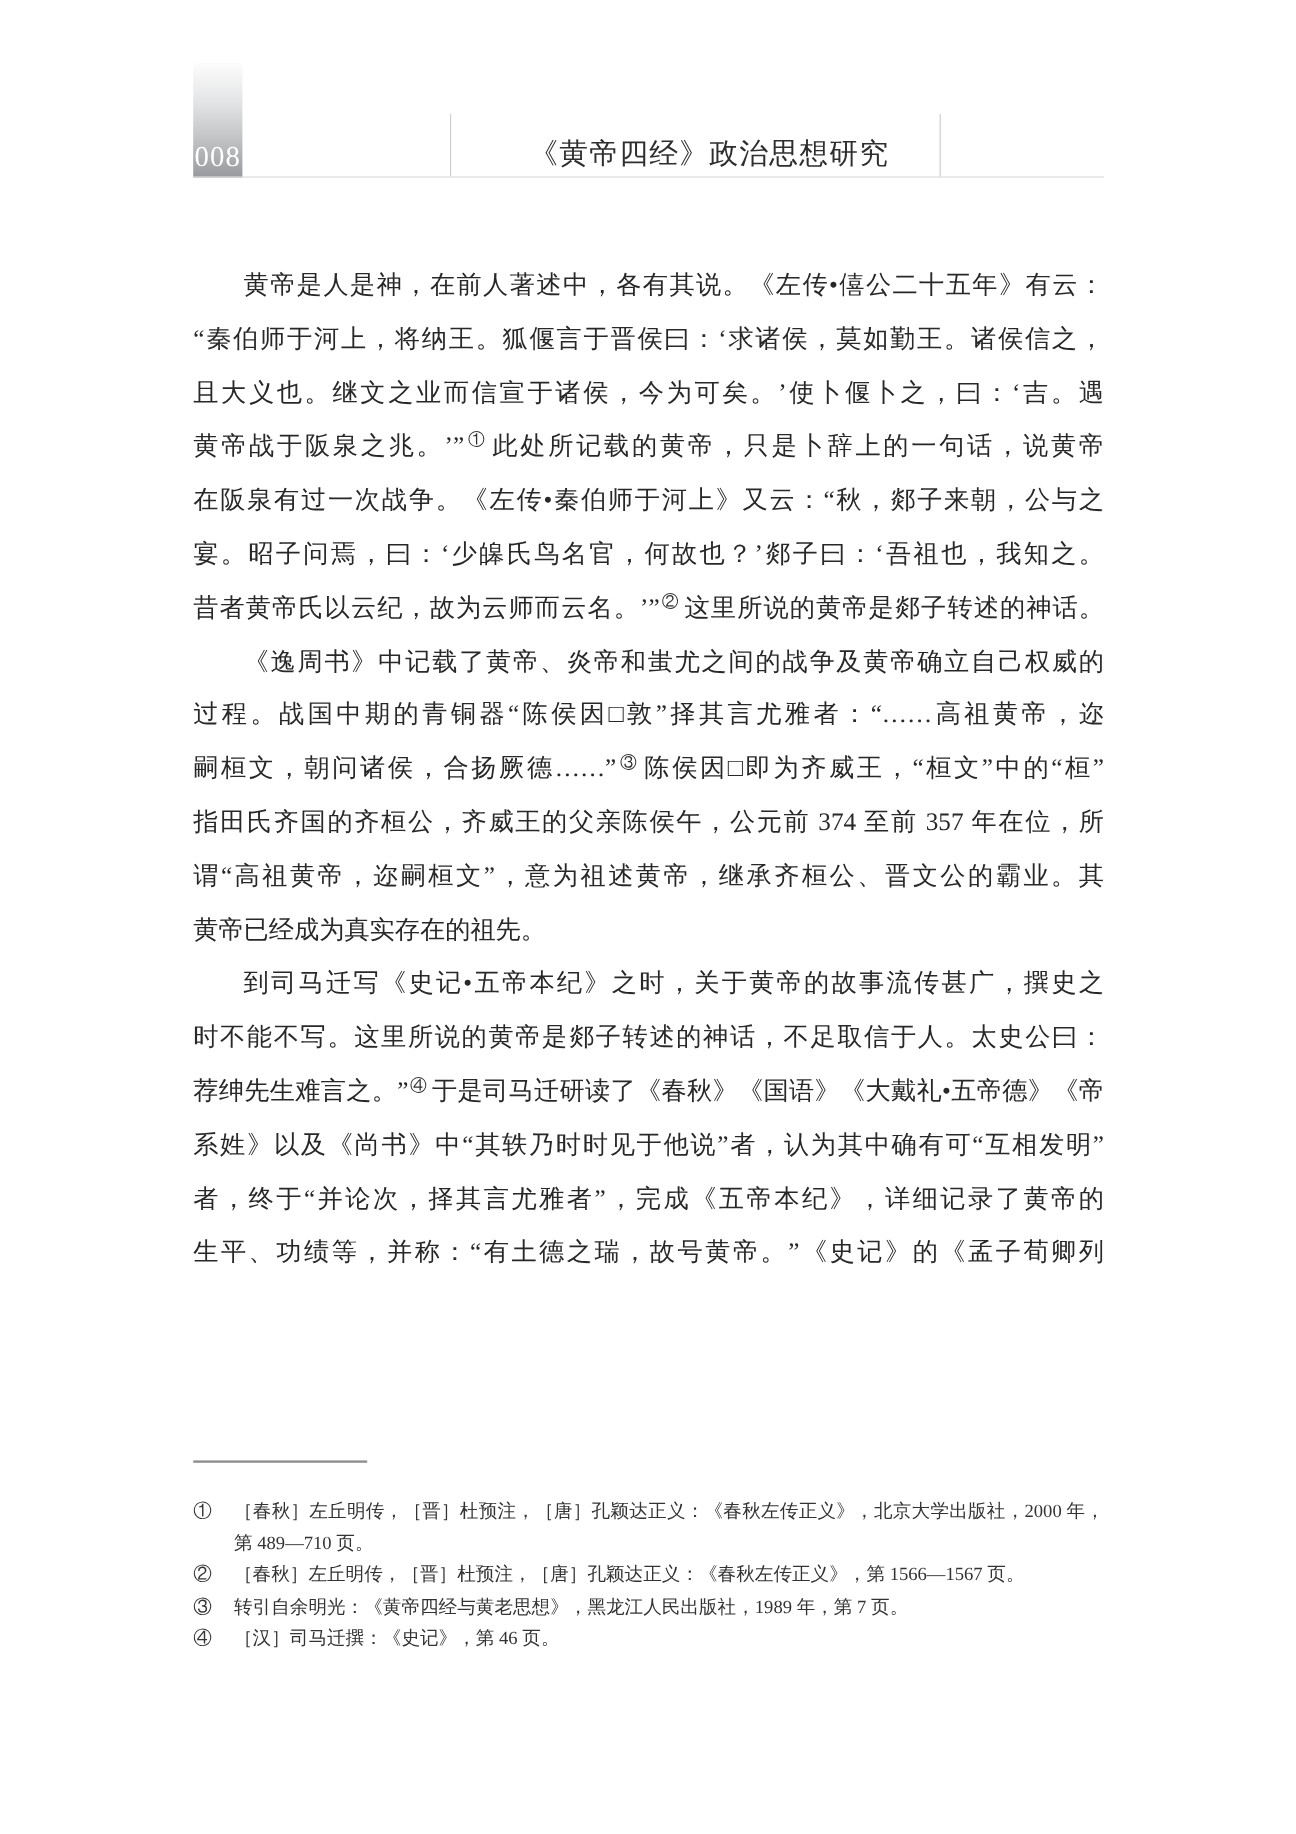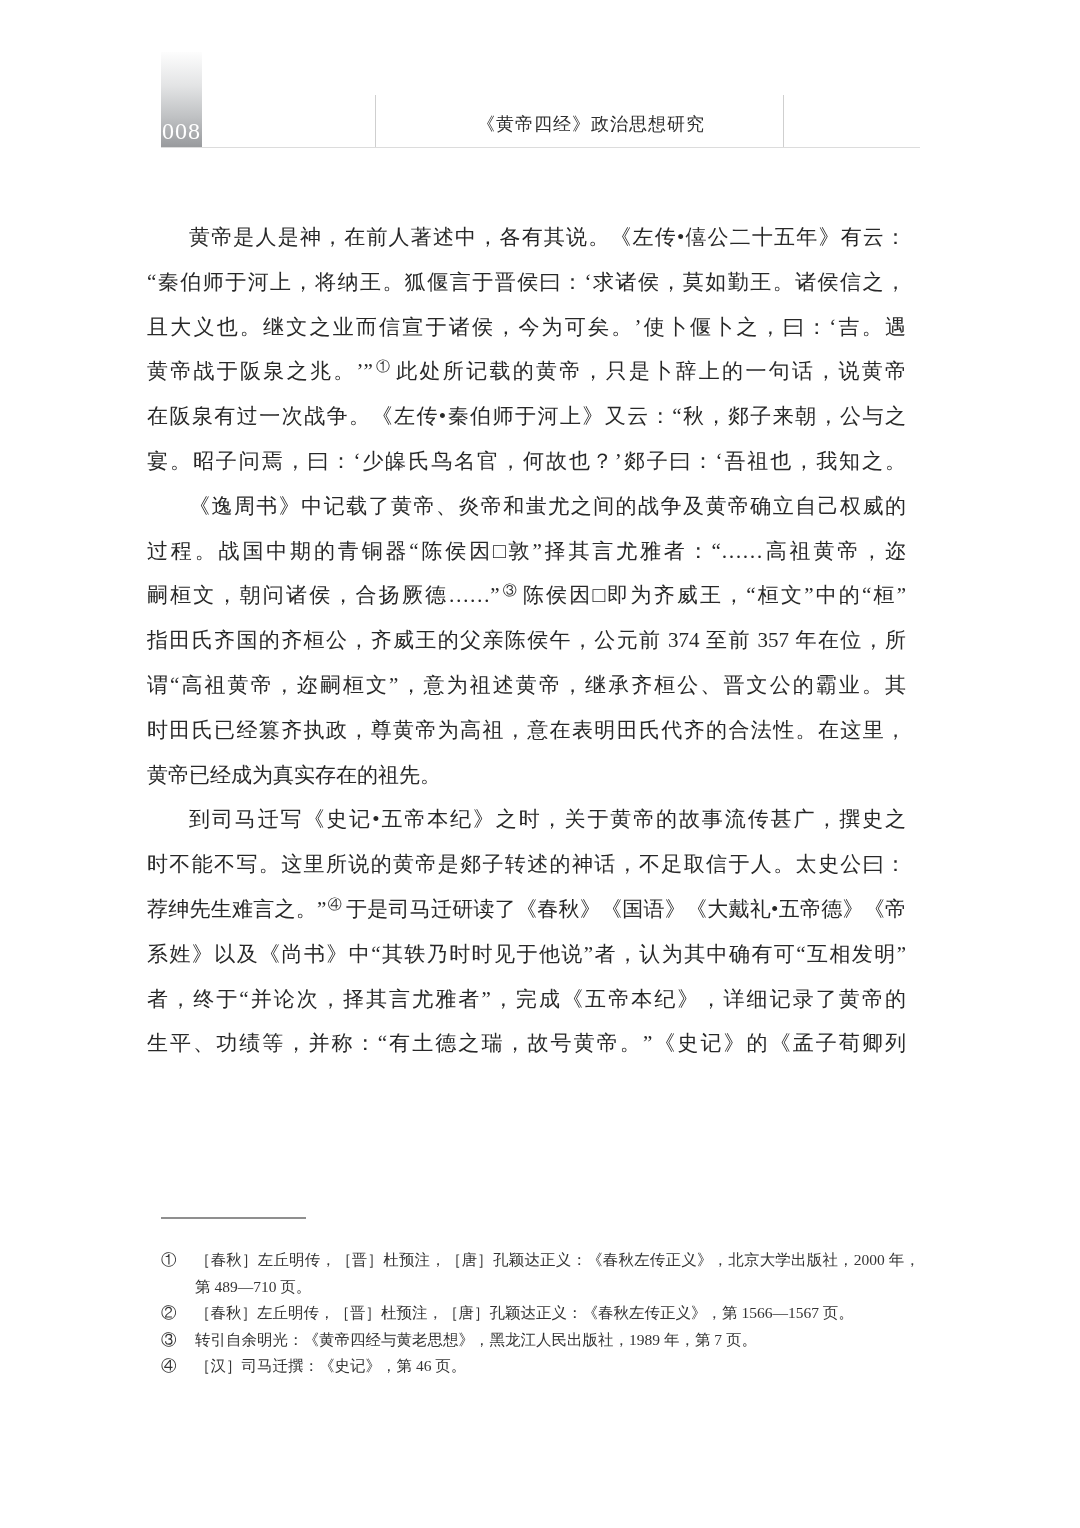--- a/index.html
+++ b/index.html
@@ -23,25 +23,25 @@
   }
   .header-rule {
     position:absolute; left:161px; top:147px; width:759px; height:1px;
     background:#dcdcdc;
   }
   .vrule { position:absolute; top:95px; width:1px; height:52px; background:#cfcfcf; }
   .vrule.left  { left:375px; }
   .vrule.right { left:783px; }
   .running-title {
     position:absolute; left:375px; top:112px; width:408px;
-    text-align:center; font-size:18px; letter-spacing:1px; color:#2e2e2e;padding-left:24px;
+    text-align:center; font-size:24px; letter-spacing:1px; color:#2e2e2e;padding-left:24px;
   }
   
   .body-text {
-    position:absolute; left:147px; top:215px; width:759px;
+    position:absolute; left:161px; top:215px; width:759px;
     font-size:21px; line-height:44.8px; color:#282828;
   }
   .line {
     text-align:justify; text-align-last:justify;
     text-justify:inter-character;
     white-space:normal;
   }
   .line.indent { text-indent:42px; }
   .line.end { text-align-last:left; }
   .fnref {
@@ -78,29 +78,29 @@
 
   <div class="body-text">
 
     <div>
       <div class="line indent">黄帝是人是神，在前人著述中，各有其说。《左传•僖公二十五年》有云：</div>
       <div class="line">“秦伯师于河上，将纳王。狐偃言于晋侯曰：‘求诸侯，莫如勤王。诸侯信之，</div>
       <div class="line">且大义也。继文之业而信宣于诸侯，今为可矣。’使卜偃卜之，曰：‘吉。遇</div>
       <div class="line"><span>黄帝战于阪泉之兆。’”</span><span class="fnref">①</span><span>此处所记载的黄帝，只是卜辞上的一句话，说黄帝</span></div>
       <div class="line">在阪泉有过一次战争。《左传•秦伯师于河上》又云：“秋，郯子来朝，公与之</div>
       <div class="line">宴。昭子问焉，曰：‘少皞氏鸟名官，何故也？’郯子曰：‘吾祖也，我知之。</div>
+      <div class="line"><span>昔者黄帝氏以云纪，故为云师而云名。’”</span><span class="fnref">②</span><span>这里所说的黄帝是郯子转述的神话。</span></div>
     </div>
 
     <div>
       <div class="line indent">《逸周书》中记载了黄帝、炎帝和蚩尤之间的战争及黄帝确立自己权威的</div>
       <div class="line">过程。战国中期的青铜器“陈侯因□敦”择其言尤雅者：“……高祖黄帝，迩</div>
       <div class="line"><span>嗣桓文，朝问诸侯，合扬厥德……”</span><span class="fnref">③</span><span>陈侯因□即为齐威王，“桓文”中的“桓”</span></div>
       <div class="line">指田氏齐国的齐桓公，齐威王的父亲陈侯午，公元前 374 至前 357 年在位，所</div>
       <div class="line">谓“高祖黄帝，迩嗣桓文”，意为祖述黄帝，继承齐桓公、晋文公的霸业。其</div>
-      <div class="line">时田氏已经篡齐执政，尊黄帝为高祖，意在表明田氏代齐的合法性。在这里，</div>
       <div class="line end">黄帝已经成为真实存在的祖先。</div>
     </div>
 
     <div>
       <div class="line indent">到司马迁写《史记•五帝本纪》之时，关于黄帝的故事流传甚广，撰史之</div>
       <div class="line">时不能不写。这里所说的黄帝是郯子转述的神话，不足取信于人。太史公曰：</div>
       <div class="line"><span>荐绅先生难言之。”</span><span class="fnref">④</span><span>于是司马迁研读了《春秋》《国语》《大戴礼•五帝德》《帝</span></div>
       <div class="line">系姓》以及《尚书》中“其轶乃时时见于他说”者，认为其中确有可“互相发明”</div>
       <div class="line">者，终于“并论次，择其言尤雅者”，完成《五帝本纪》，详细记录了黄帝的</div>
       <div class="line">生平、功绩等，并称：“有土德之瑞，故号黄帝。”《史记》的《孟子荀卿列</div>

